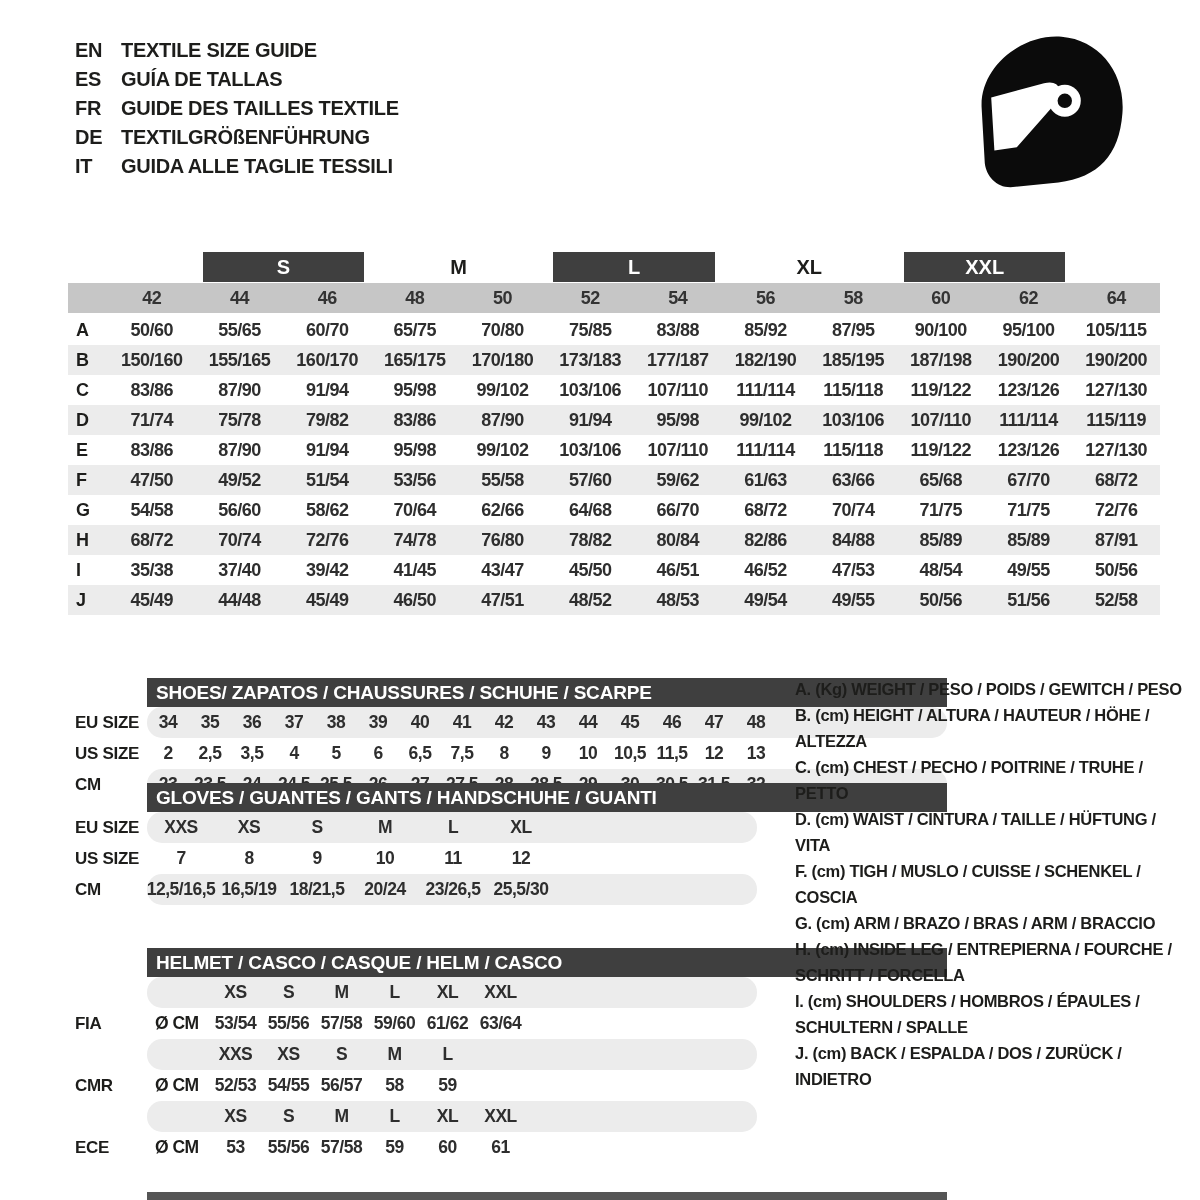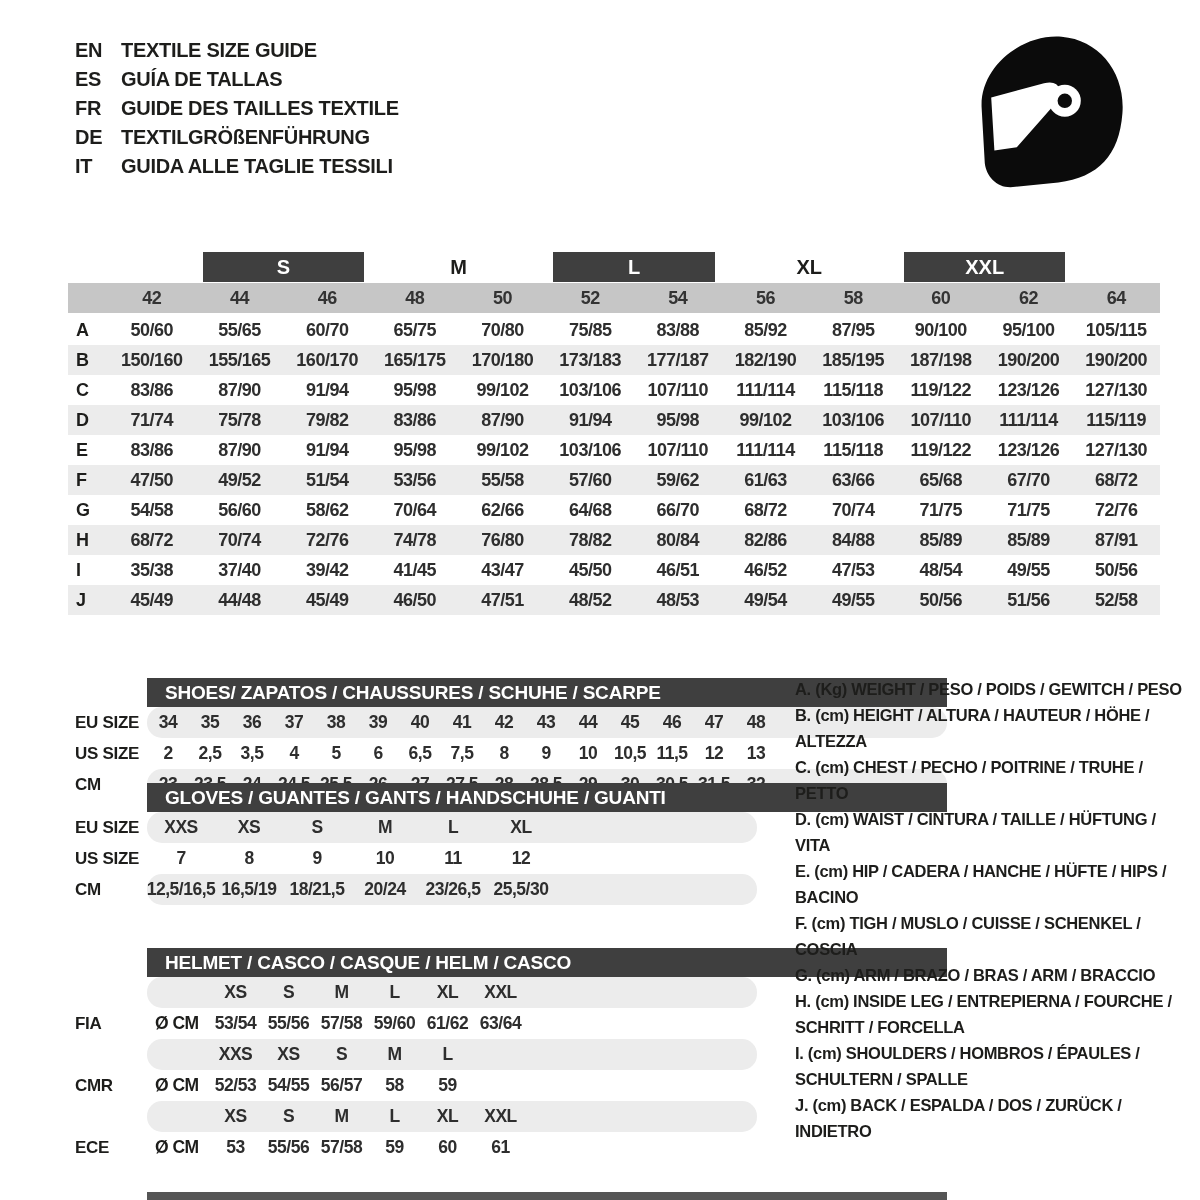--- a/index.html
+++ b/index.html
@@ -24,21 +24,21 @@
   .mrow.head{background:#c6c6c6;margin-top:1px;margin-bottom:2px;}
   .mrow.zebra{background:#ececec;}
   .mcell{display:flex;align-items:center;justify-content:center;font-size:18px;
          letter-spacing:-0.5px;color:#2e2e2e;white-space:nowrap;}
   .mrow.head .mcell{color:#333;}
   .mletter{display:flex;align-items:center;padding-left:8px;font-size:18px;color:#1d1d1b;}
 
   
   .section{position:absolute;left:75px;}
   .sec-bar{margin-left:72px;width:800px;height:29px;background:#3f3f3f;color:#fff;
-           display:flex;align-items:center;padding-left:18px;box-sizing:border-box;
+           display:flex;align-items:center;padding-left:9px;box-sizing:border-box;
            font-size:19px;letter-spacing:-0.2px;white-space:nowrap;}
   .srow{display:flex;height:31px;align-items:stretch;}
   .row-label{width:72px;display:flex;align-items:center;font-size:17px;letter-spacing:-0.3px;}
   .band{display:grid;align-items:center;border-radius:15px;}
   .band.shaded{background:#ececec;}
   .shoes-band{width:800px;}
   .narrow-band{width:610px;}
   .shoes-grid{grid-template-columns:repeat(15,42px);}
   .gloves-grid{grid-template-columns:repeat(6,68px);}
   .helmet-grid{grid-template-columns:62px repeat(6,53px);}
@@ -451,21 +451,20 @@
           </div>
         </div>
       </div>
   </div>
 
   <div id="legend">
       <div class="legend-item">A. (Kg) WEIGHT / PESO / POIDS / GEWITCH / PESO</div>
       <div class="legend-item">B. (cm) HEIGHT / ALTURA / HAUTEUR / HÖHE / ALTEZZA</div>
       <div class="legend-item">C. (cm) CHEST / PECHO / POITRINE / TRUHE / PETTO</div>
       <div class="legend-item">D. (cm) WAIST / CINTURA / TAILLE / HÜFTUNG / VITA</div>
-      <div class="legend-item">E. (cm) HIP / CADERA / HANCHE / HÜFTE / HIPS / BACINO</div>
       <div class="legend-item">F. (cm) TIGH / MUSLO / CUISSE / SCHENKEL / COSCIA</div>
       <div class="legend-item">G. (cm) ARM / BRAZO / BRAS / ARM / BRACCIO</div>
       <div class="legend-item">H. (cm) INSIDE LEG / ENTREPIERNA / FOURCHE / SCHRITT / FORCELLA</div>
       <div class="legend-item">I. (cm) SHOULDERS / HOMBROS / ÉPAULES / SCHULTERN / SPALLE</div>
       <div class="legend-item">J. (cm) BACK / ESPALDA / DOS / ZURÜCK / INDIETRO</div>
     </div>
 
   <div id="bottom-bar"></div>
 
 </div>

